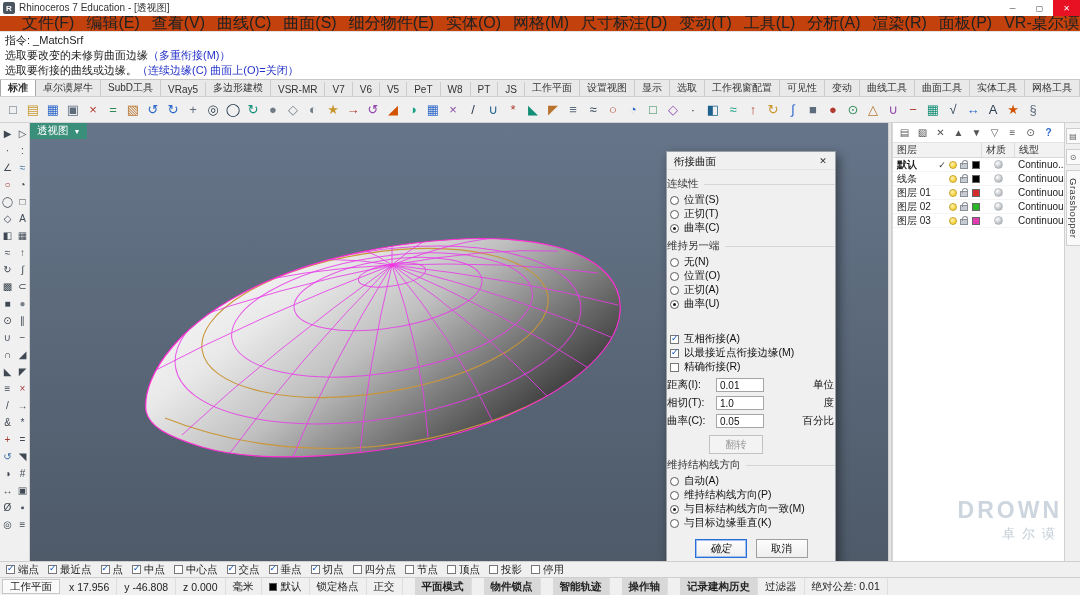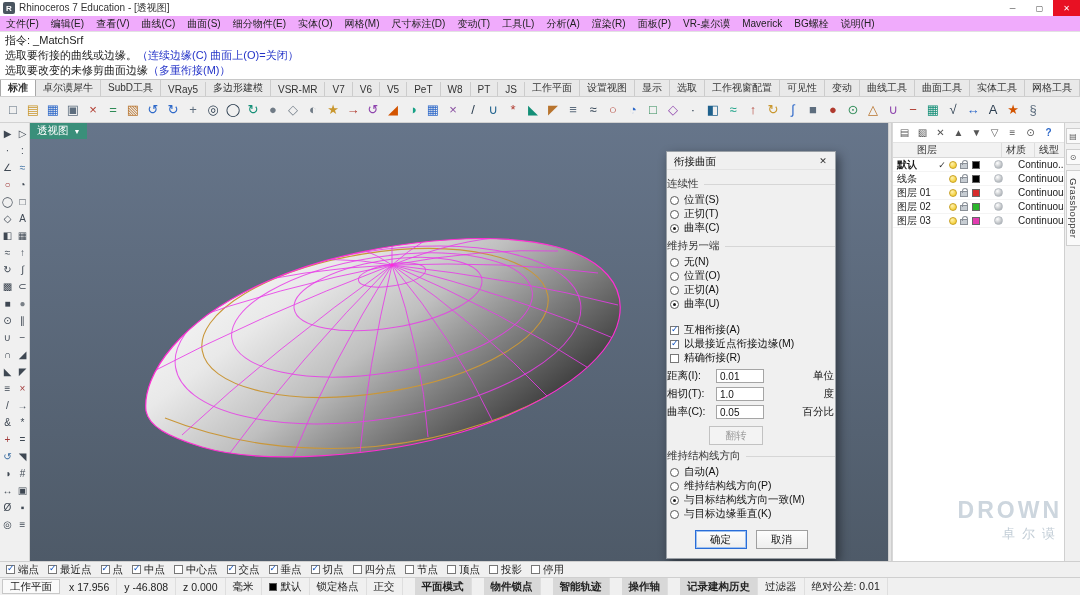--- a/index.html
+++ b/index.html
@@ -7,21 +7,21 @@
   .app{position:relative;width:1080px;height:595px;display:flex;flex-direction:column;background:#f0f0f0;}
 
   
   .titlebar{height:16px;background:#ffffff;display:flex;align-items:center;font-size:10px;flex:none;}
   .title-logo{width:12px;height:12px;margin:0 4px 0 3px;background:#4a5560;color:#fff;font-size:8px;font-weight:bold;display:flex;align-items:center;justify-content:center;border-radius:2px;}
   .title-text{flex:1;color:#333;white-space:nowrap;}
   .win-btn{width:27px;height:16px;display:flex;align-items:center;justify-content:center;font-size:8px;color:#444;}
   .win-close{background:#e81123;color:#fff;}
 
   
-  .menubar{height:16px;background:#f0abfc;display:flex;align-items:center;font-size:10px;padding-left:0;border-bottom:1px solid #e2e2e2;flex:none;overflow:hidden;}
+  .menubar{height:16px;background:#c2410c;display:flex;align-items:center;font-size:16px;padding-left:16px;border-bottom:1px solid #e2e2e2;flex:none;overflow:hidden;}
   .menu-item{padding:0 6px;color:#222;white-space:nowrap;}
 
   
   .command{background:#ffffff;border-bottom:1px solid #c8c8c8;padding:1px 5px;flex:none;height:48px;overflow:hidden;}
   .cmd-line{font-size:11px;height:15px;line-height:15px;white-space:nowrap;color:#1b1b1b;}
   .cmd-opt{color:#2433c8;}
 
   
   .tabbar{height:17px;background:#e9e9e9;display:flex;align-items:flex-end;font-size:10px;border-bottom:1px solid #cfcfcf;flex:none;overflow:hidden;}
   .ttab{padding:2px 7px 1px;border-right:1px solid #cccccc;color:#333;white-space:nowrap;}
@@ -47,21 +47,21 @@
   .refg path,.refg ellipse{fill:none;stroke:var(--ref);stroke-width:1.1;}
   .pole{fill:var(--edge);}
 
   .splitter{width:4px;background:#e4e4e4;border-left:1px solid #cfcfcf;border-right:1px solid #cfcfcf;flex:none;}
 
   
   .right-panel{width:172px;background:#fff;display:flex;flex-direction:column;font-size:10px;flex:none;border-left:1px solid #d8d8d8;}
   .panel-toolbar{height:20px;display:flex;align-items:center;gap:3px;padding:0 4px;border-bottom:1px solid #e4e4e4;flex:none;}
   .ptool{width:15px;height:15px;display:flex;align-items:center;justify-content:center;color:#555;font-size:10px;}
   .ptool.help{color:#2e69c9;font-weight:bold;}
-  .layer-header{display:grid;grid-template-columns:89px 33px 50px;height:15px;background:#f2f2f2;border-bottom:1px solid #d8d8d8;flex:none;padding-left:20px;}
+  .layer-header{display:grid;grid-template-columns:89px 33px 50px;height:15px;background:#f2f2f2;border-bottom:1px solid #d8d8d8;flex:none;}
   .layer-header div{padding-left:4px;border-right:1px solid #dddddd;display:flex;align-items:center;color:#333;}
   .layer-row{display:grid;grid-template-columns:44px 10px 11px 11px 13px 33px 50px;height:14px;align-items:center;border-bottom:1px solid #f4f4f4;}
   .lr-name{padding-left:4px;white-space:nowrap;overflow:hidden;color:#1b1b1b;}
   .lr-name.current{font-weight:bold;}
   .lr-check{font-size:9px;color:#333;text-align:center;}
   .bulb{width:8px;height:8px;border-radius:50%;background:radial-gradient(circle at 35% 30%,#fff2b0,#f1c40f);border:1px solid #c8a227;justify-self:center;}
   .lock{width:8px;height:6px;background:#c6ccd2;border:1px solid #8a9098;position:relative;justify-self:center;margin-top:3px;}
   .lock::before{content:"";position:absolute;top:-4px;left:1px;width:4px;height:4px;border:1px solid #8a9098;border-bottom:none;border-radius:3px 3px 0 0;}
   .swatch{width:8px;height:8px;border:1px solid #666;justify-self:center;}
   .matball{width:9px;height:9px;border-radius:50%;background:radial-gradient(circle at 35% 30%,#ffffff,#9aa0a6);border:1px solid #b5bac0;justify-self:center;}
@@ -101,21 +101,21 @@
   .radio{width:9px;height:9px;border:1px solid #5a5a5a;border-radius:50%;background:#fff;position:relative;flex:none;}
   .radio.sel::after{content:"";position:absolute;inset:2px;background:#1b1b1b;border-radius:50%;}
   .fld{display:flex;align-items:center;height:18px;gap:5px;color:#111;}
   .fld-label{width:44px;white-space:nowrap;}
   .fld-input{width:48px;height:14px;border:1px solid #a5a5a5;background:#fff;font-size:10px;display:flex;align-items:center;padding-left:3px;color:#111;}
   .fld-unit{margin-left:auto;padding-right:1px;white-space:nowrap;}
   .btn{height:19px;background:linear-gradient(#fdfdfd,#eeeeee);border:1px solid #9f9f9f;display:flex;align-items:center;justify-content:center;font-size:10.5px;color:#111;}
   .btn-flip{width:54px;margin:5px 0 2px 42px;color:#9a9a9a;border-color:#c2c2c2;background:#f3f3f3;}
   .dlg-buttons{display:flex;justify-content:center;gap:9px;margin-top:9px;}
   .dlg-buttons .btn{width:52px;}
-  .btn-ok{border:1px solid #2a6dd8;box-shadow:0 0 0 1px #9ec1f0 inset;}
+  .btn-ok{border:1px solid #2a6dd8;box-shadow:0 0 0 1px #9ec1f0 inset;font-style:italic;}
 </style>
 </head>
 <body>
 
 <div class="app">
 
   <div class="titlebar">
     <span class="title-logo">R</span>
     <span class="title-text">Rhinoceros 7 Education - [透视图]</span>
     <span class="win-btn">─</span>
@@ -139,22 +139,22 @@
       <span class="menu-item">渲染(R)</span>
       <span class="menu-item">面板(P)</span>
       <span class="menu-item">VR-桌尔谟</span>
       <span class="menu-item">Maverick</span>
       <span class="menu-item">BG螺栓</span>
       <span class="menu-item">说明(H)</span>
     </div>
 
   <div class="command" id="command">
       <div class="cmd-line"><span class="cmd-norm">指令: _MatchSrf</span></div>
+      <div class="cmd-line"><span class="cmd-norm">选取要改变的未修剪曲面边缘</span><span class="cmd-opt">（多重衔接(M)）</span></div>
       <div class="cmd-line"><span class="cmd-norm">选取要衔接的曲线或边缘。</span><span class="cmd-opt">（连续边缘(C) 曲面上(O)=关闭）</span></div>
-      <div class="cmd-line"><span class="cmd-norm">选取要改变的未修剪曲面边缘</span><span class="cmd-opt">（多重衔接(M)）</span></div>
     </div>
 
   <div class="tabbar" id="tabbar">
       <span class="ttab active">标准</span>
       <span class="ttab">卓尔谟犀牛</span>
       <span class="ttab">SubD工具</span>
       <span class="ttab">VRay5</span>
       <span class="ttab">多边形建模</span>
       <span class="ttab">VSR-MR</span>
       <span class="ttab">V7</span>
@@ -381,21 +381,21 @@
               <div class="opt-row">
                 <span class="radio"></span>
                 <span>正切(A)</span>
               </div>
               <div class="opt-row">
                 <span class="radio sel"></span>
                 <span>曲率(U)</span>
               </div>
             </div>
 
-          <div id="match-checks" style="margin-top:12px;">
+          <div id="match-checks" style="margin-top:21px;">
               <div class="opt-row">
                 <span class="cbx on"></span>
                 <span>互相衔接(A)</span>
               </div>
               <div class="opt-row">
                 <span class="cbx on"></span>
                 <span>以最接近点衔接边缘(M)</span>
               </div>
               <div class="opt-row">
                 <span class="cbx"></span>

